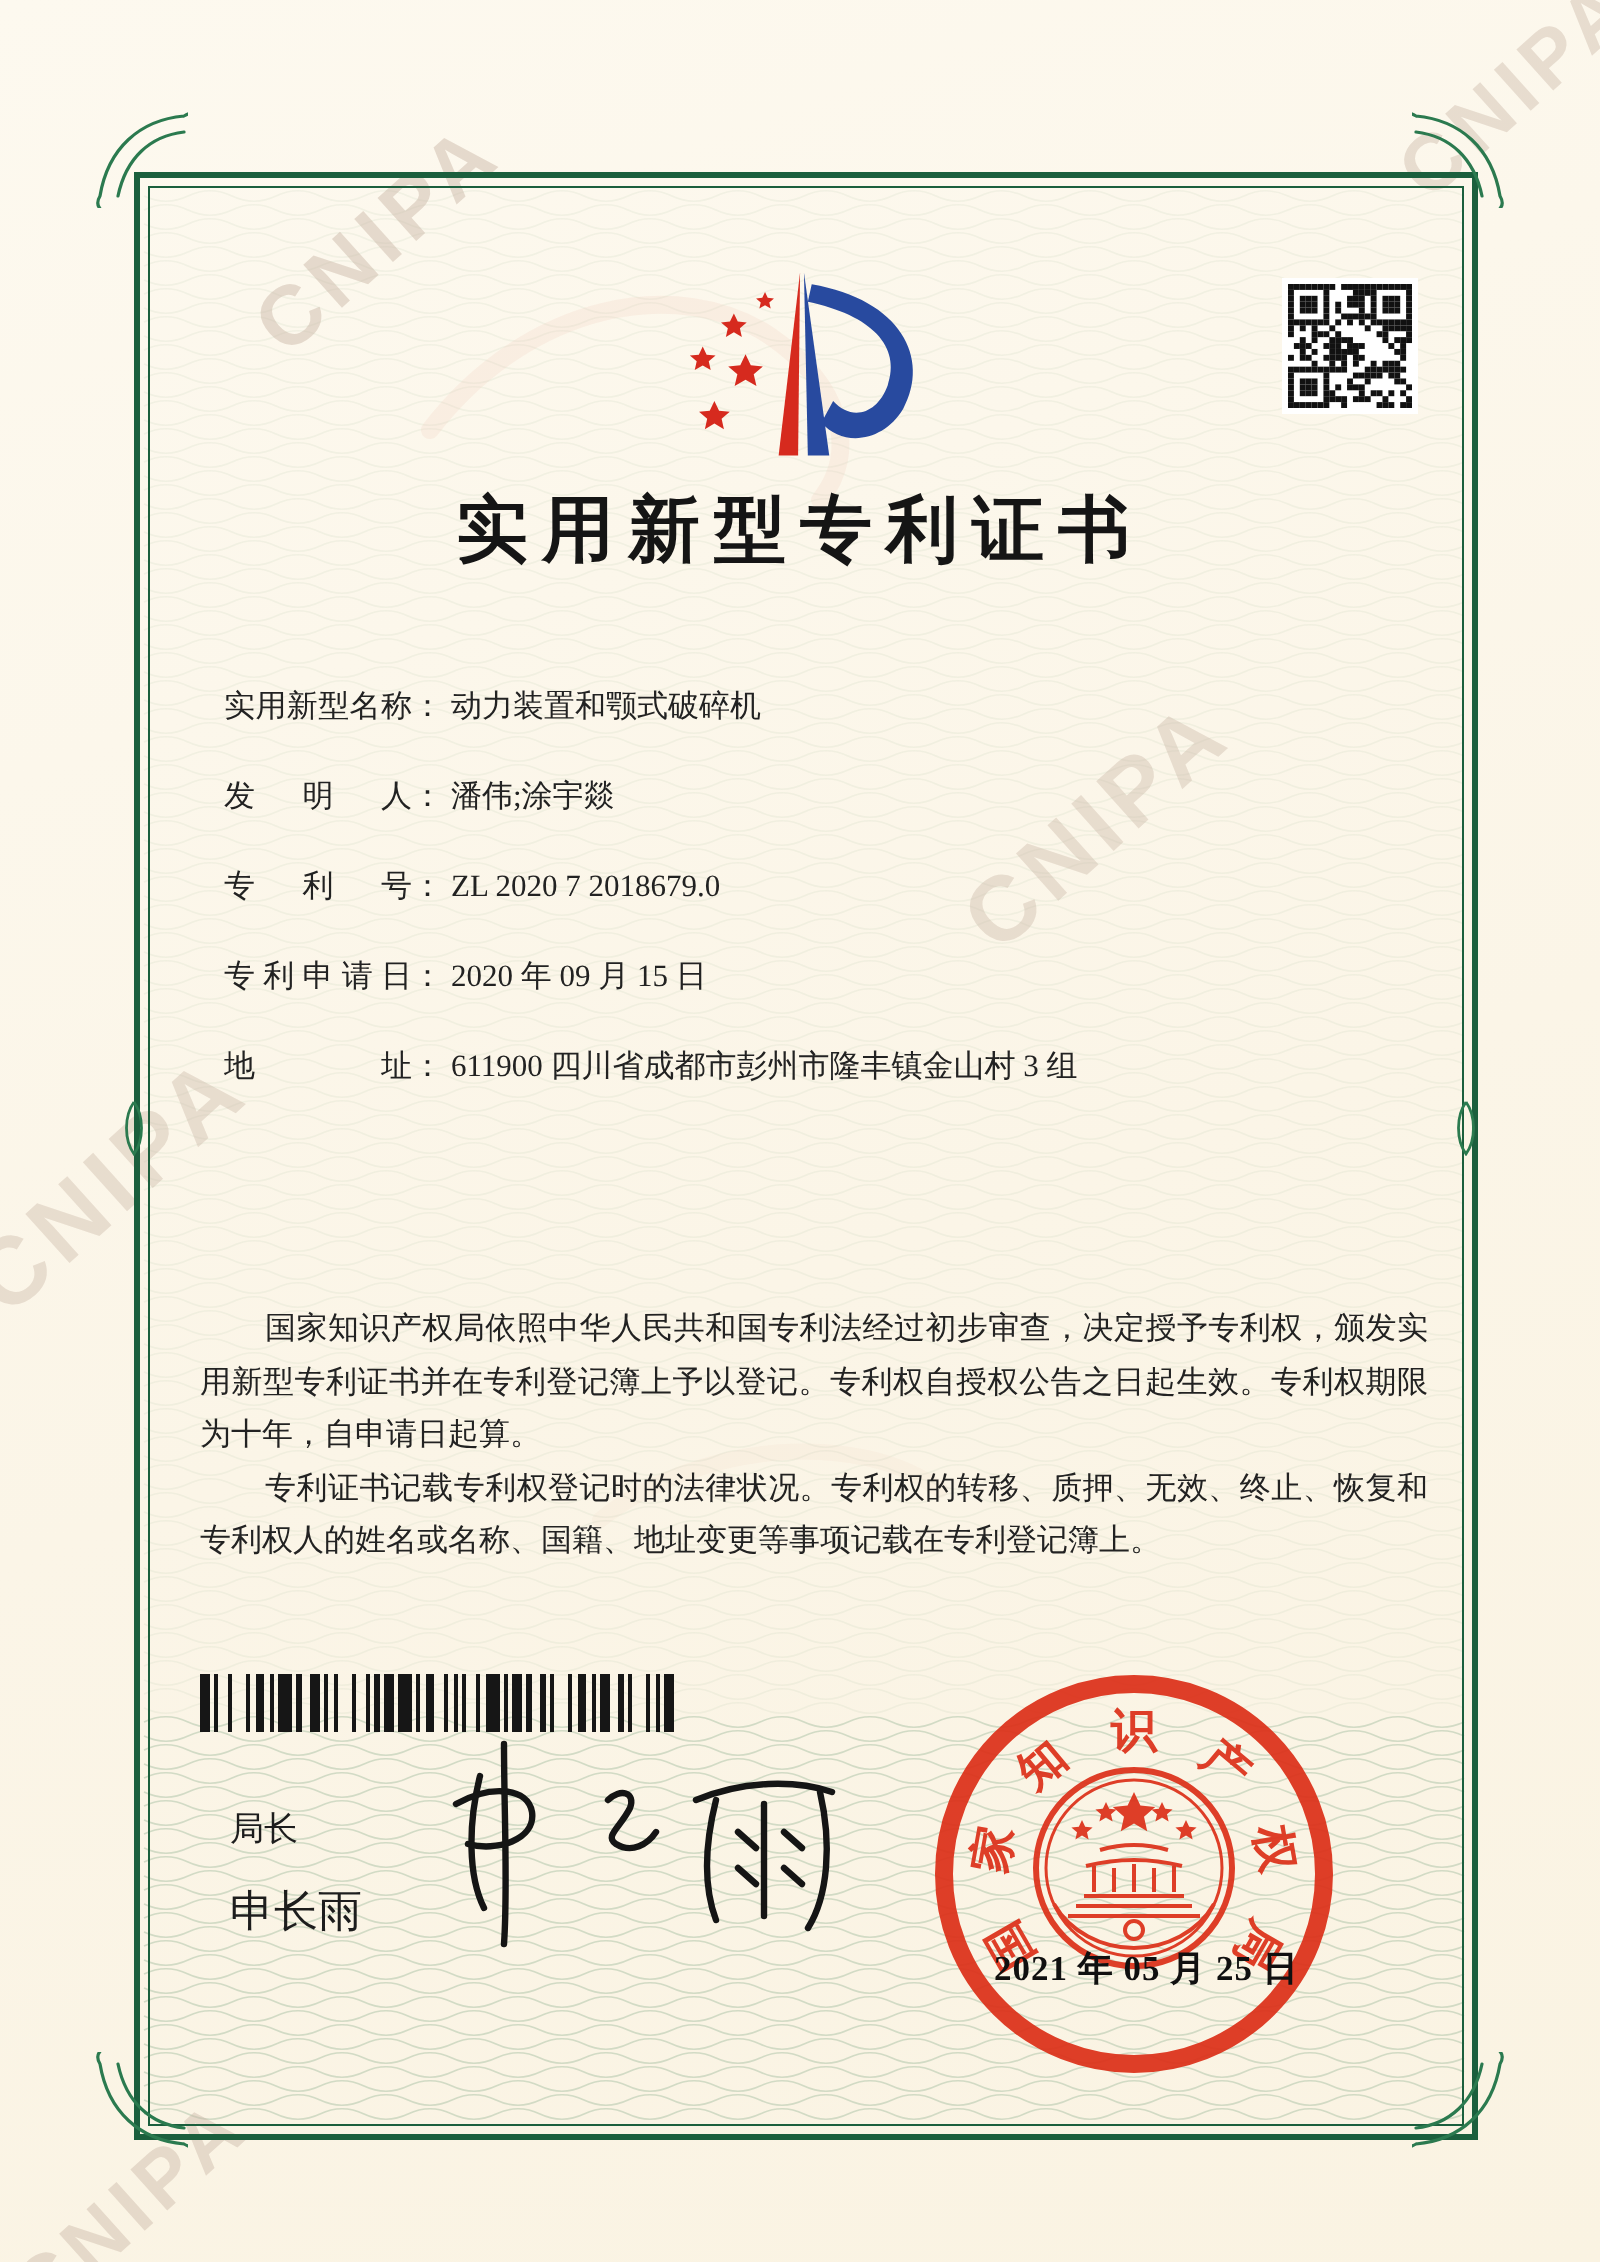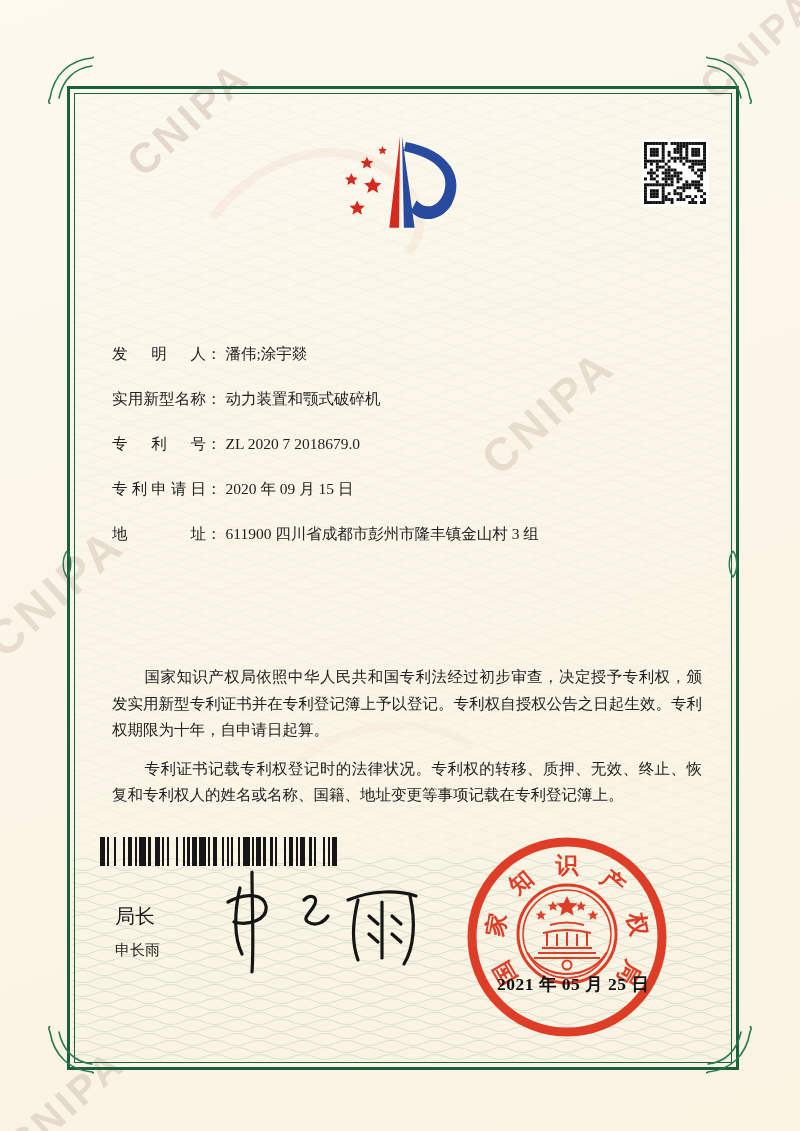--- a/index.html
+++ b/index.html
@@ -26,29 +26,29 @@
          font-weight:bold;color:#151515;letter-spacing:7px;z-index:2;}
   
   .fields{position:absolute;left:112px;top:341px;width:600px;z-index:2;font-size:15.5px;color:#222;}
   .frow{height:45px;line-height:26px;white-space:nowrap;}
   .flabel{display:inline-block;width:94px;text-align:justify;text-align-last:justify;vertical-align:top;}
   .fcolon{display:inline-block;margin-right:4px;}
   .grant2{margin-left:62px;}
   
   .body-text{position:absolute;left:100px;top:652px;width:614px;z-index:2;font-size:15.5px;
              color:#222;line-height:26.5px;text-align:justify;}
-  .body-text p{margin:12px;text-indent:2.1em;}
+  .body-text p{margin:0;text-indent:2.1em;}
   
   .barcode{position:absolute;left:100px;top:837px;width:240px;height:29px;z-index:2;font-size:0;}
   .barcode span{display:inline-block;height:100%;vertical-align:top;}
   .barcode .b{background:#161616;}
   
-  .signer-title{position:absolute;left:115px;top:903px;font-size:20px;color:#1d1d1d;
+  .signer-title{position:absolute;left:115px;top:903px;font-size:17px;color:#1d1d1d;
                 font-family:"Liberation Sans",sans-serif;z-index:2;}
-  .signer-name{position:absolute;left:115px;top:941px;font-size:15px;color:#1d1d1d;
+  .signer-name{position:absolute;left:115px;top:941px;font-size:22px;color:#1d1d1d;
                font-family:"Liberation Sans",sans-serif;z-index:2;}
   .signature{position:absolute;left:212px;top:866px;z-index:2;}
   
   .seal{position:absolute;left:452px;top:826px;z-index:3;opacity:.92;}
   #seal-chars text{fill:#dc2f18;font-size:23px;font-weight:bold;font-family:"Liberation Serif",serif;}
   .seal-date{position:absolute;left:497px;top:972px;width:200px;font-size:17.5px;font-weight:bold;
              color:#101010;letter-spacing:.5px;z-index:4;}
   
   .page-num{position:absolute;left:0;top:1028px;width:100%;text-align:center;
             font-size:13.5px;color:#333;letter-spacing:1px;z-index:2;}
@@ -485,27 +485,28 @@
       <rect x="5" y="20" width="1" height="1" fill="#111"></rect>
       <rect x="6" y="20" width="1" height="1" fill="#111"></rect>
       <rect x="9" y="20" width="1" height="1" fill="#111"></rect>
       <rect x="15" y="20" width="1" height="1" fill="#111"></rect>
       <rect x="16" y="20" width="1" height="1" fill="#111"></rect>
       <rect x="17" y="20" width="1" height="1" fill="#111"></rect>
       <rect x="19" y="20" width="1" height="1" fill="#111"></rect>
       <rect x="20" y="20" width="1" height="1" fill="#111"></rect>
     </svg>
 
+  <div class="title">实用新型专利证书</div>
 
   <div class="fields">
     <div class="frow">
-      <span class="flabel">发明人</span><span class="fcolon">：</span><span class="fvalue">潘伟;涂宇燚</span>
+      <span class="flabel">实用新型名称</span><span class="fcolon">：</span><span class="fvalue">动力装置和颚式破碎机</span>
     </div>
     <div class="frow">
-      <span class="flabel">实用新型名称</span><span class="fcolon">：</span><span class="fvalue">动力装置和颚式破碎机</span>
+      <span class="flabel">发明人</span><span class="fcolon">：</span><span class="fvalue">潘伟;涂宇燚</span>
     </div>
     <div class="frow">
       <span class="flabel">专利号</span><span class="fcolon">：</span><span class="fvalue">ZL 2020 7 2018679.0</span>
     </div>
     <div class="frow">
       <span class="flabel">专利申请日</span><span class="fcolon">：</span><span class="fvalue">2020 年 09 月 15 日</span>
     </div>
     <div class="frow">
       <span class="flabel">地址</span><span class="fcolon">：</span><span class="fvalue">611900 四川省成都市彭州市隆丰镇金山村 3 组</span>
     </div>

